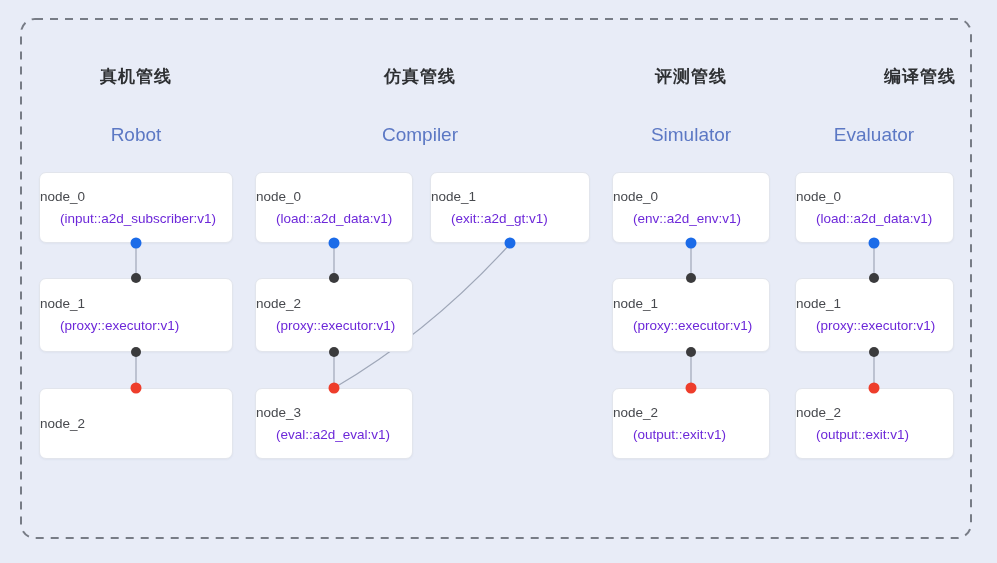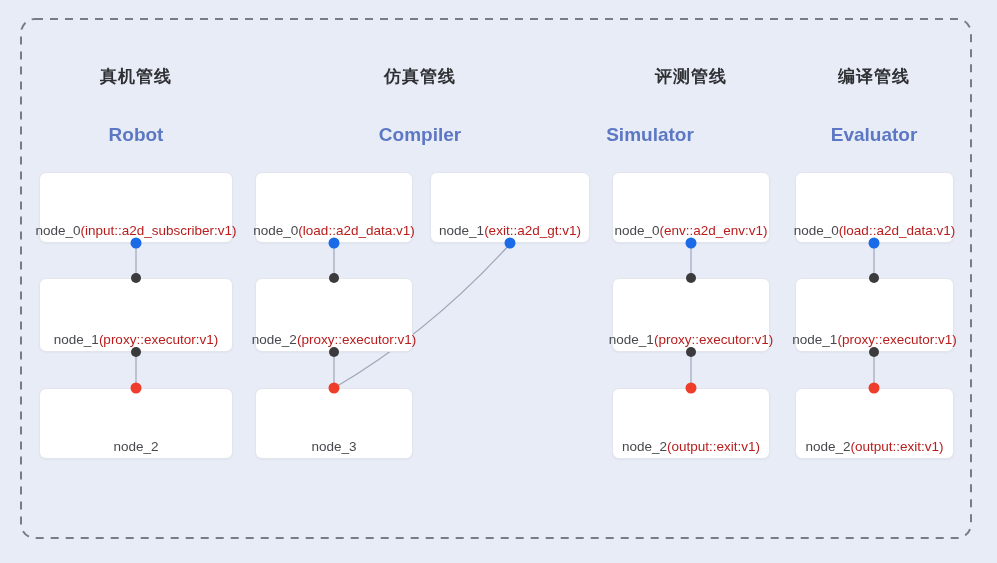--- a/index.html
+++ b/index.html
@@ -13,37 +13,37 @@
   svg.layer{position:absolute;left:0;top:0;width:997px;height:563px;pointer-events:none;}
   .edges-layer{z-index:1;}
   .dots-layer{z-index:3;}
   .col-title{
     position:absolute;top:65px;transform:translateX(-50%);
     font-size:17px;font-weight:700;color:#2E3033;letter-spacing:1px;
     white-space:nowrap;z-index:2;
   }
   .col-subtitle{
     position:absolute;top:124px;transform:translateX(-50%);
-    font-size:19px;font-weight:700;color:#5C78C4;
+    font-size:19px;font-weight:400;color:#5C78C4;
     white-space:nowrap;z-index:2;
   }
   .node{
     position:absolute;z-index:2;
     background:#FFFFFF;
     border:1px solid #E2E5EC;
     border-radius:7px;
     box-sizing:border-box;
-    display:flex;align-items:flex-end;justify-content:center;
+    display:flex;flex-direction:column;align-items:flex-start;justify-content:center;
     box-shadow:0 1px 2px rgba(60,70,100,0.05);
   }
   .node-label{
     font-size:13.5px;color:#47494E;line-height:22px;white-space:nowrap;
   }
   .node-sublabel{
-    font-size:13.5px;color:#b91c1c;line-height:22px;white-space:nowrap;
+    font-size:13.5px;color:#6d28d9;line-height:22px;white-space:nowrap;margin-left:20px;
   }
   .frame-rect{fill:none;stroke-width:2;}
   .edge{fill:none;stroke-width:1.2;}
   .port{stroke:none;}
 </style>
 </head>
 <body>
 
 <div class="stage">
 
@@ -60,25 +60,25 @@
     <line class="edge" x1="691" y1="243" x2="691" y2="278" stroke="#9FA7B8"></line>
     <line class="edge" x1="691" y1="352" x2="691" y2="388" stroke="#9FA7B8"></line>
 
     <line class="edge" x1="874" y1="243" x2="874" y2="278" stroke="#9FA7B8"></line>
     <line class="edge" x1="874" y1="352" x2="874" y2="388" stroke="#9FA7B8"></line>
   </svg>
 
   <div class="col-title" style="left:136px">真机管线</div>
   <div class="col-title" style="left:420px">仿真管线</div>
   <div class="col-title" style="left:691px">评测管线</div>
-  <div class="col-title" style="left:874px">编译管线</div>
+  <div class="col-title" style="left:920px">编译管线</div>
 
   <div class="col-subtitle" style="left:136px">Robot</div>
   <div class="col-subtitle" style="left:420px">Compiler</div>
-  <div class="col-subtitle" style="left:650px">Simulator</div>
+  <div class="col-subtitle" style="left:691px">Simulator</div>
   <div class="col-subtitle" style="left:874px">Evaluator</div>
 
   <div class="node" style="left:39px;top:172px;width:194px;height:71px">
     <div class="node-label">node_0</div>
     <div class="node-sublabel">(input::a2d_subscriber:v1)</div>
   </div>
   <div class="node" style="left:39px;top:278px;width:194px;height:74px">
     <div class="node-label">node_1</div>
     <div class="node-sublabel">(proxy::executor:v1)</div>
   </div>
@@ -93,20 +93,21 @@
   <div class="node" style="left:430px;top:172px;width:160px;height:71px">
     <div class="node-label">node_1</div>
     <div class="node-sublabel">(exit::a2d_gt:v1)</div>
   </div>
   <div class="node" style="left:255px;top:278px;width:158px;height:74px">
     <div class="node-label">node_2</div>
     <div class="node-sublabel">(proxy::executor:v1)</div>
   </div>
   <div class="node" style="left:255px;top:388px;width:158px;height:71px">
     <div class="node-label">node_3</div>
+    <div class="node-sublabel">(eval::a2d_eval:v1)</div>
   </div>
 
   <div class="node" style="left:612px;top:172px;width:158px;height:71px">
     <div class="node-label">node_0</div>
     <div class="node-sublabel">(env::a2d_env:v1)</div>
   </div>
   <div class="node" style="left:612px;top:278px;width:158px;height:74px">
     <div class="node-label">node_1</div>
     <div class="node-sublabel">(proxy::executor:v1)</div>
   </div>

